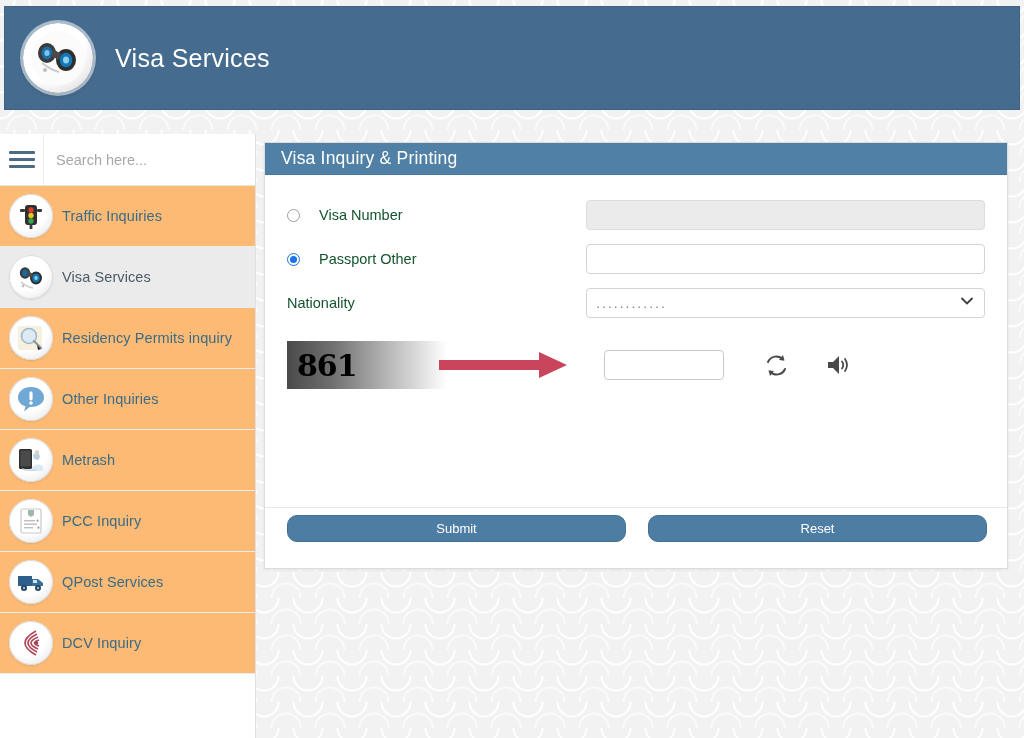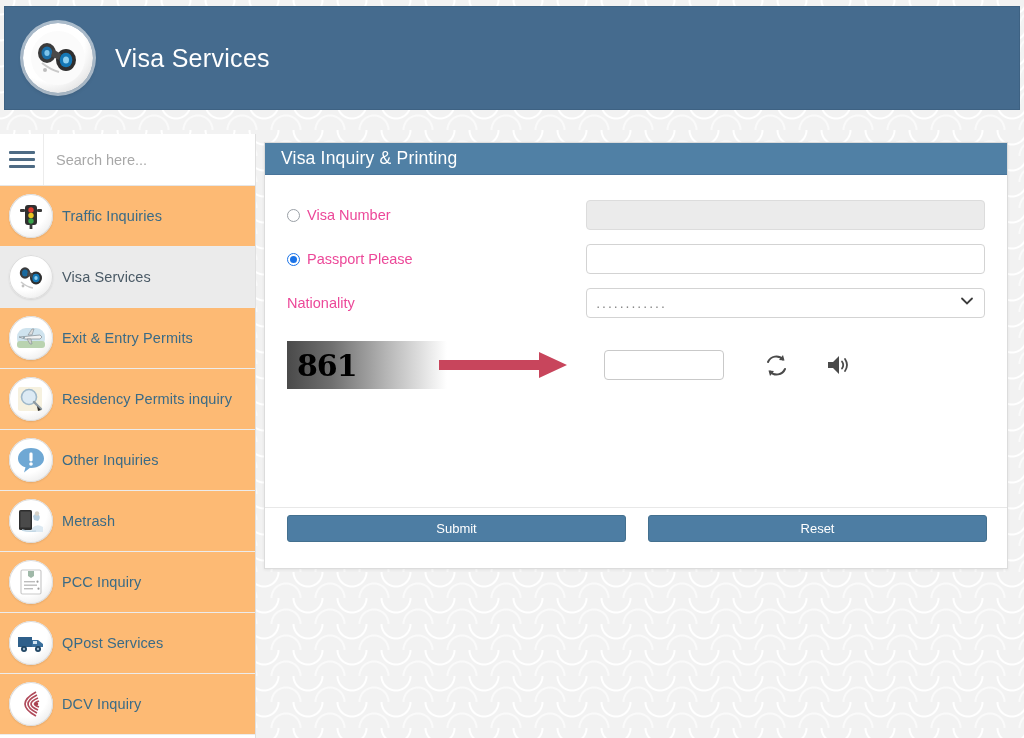--- a/index.html
+++ b/index.html
@@ -107,22 +107,22 @@
     display: flex; align-items: center; padding-left: 16px;
     border-bottom: 1px solid #49749a;
   }
   .card-header h2 {
     margin: 0; font-size: 17.5px; color: #fff; font-weight: 400; letter-spacing: .2px;
   }
   .card-body { padding: 18px 22px 0 22px; position: relative; }
 
   .form-row { display: flex; align-items: center; min-height: 44px; }
   .form-row .fr-label {
-    width: 300px; font-size: 14.5px; color: #ec4899;
-    display: flex; align-items: center; gap: 7px;
+    width: 300px; font-size: 14.5px; color: #14532d;
+    display: flex; align-items: center; gap: 19px;
   }
   .radio {
     width: 13px; height: 13px; border-radius: 50%;
     border: 1.5px solid #9aa0a6; background: #fff;
     flex: 0 0 auto; position: relative; cursor: pointer;
   }
   .radio.checked { border-color: #1a73e8; }
   .radio.checked::after {
     content: ""; position: absolute; inset: 2px;
     border-radius: 50%; background: #1a73e8;
@@ -174,21 +174,21 @@
   .divider {
     position: absolute; left: 0; right: 0; top: 332px;
     height: 1px; background: #e8e8e8;
   }
   .btn-row {
     position: absolute; left: 22px; top: 372px;
     width: 700px; display: flex; gap: 22px;
   }
   .btn {
     flex: 1; height: 27px; background: #4d7da3;
-    border: 1px solid #44708f; border-radius: 3px;
+    border: 1px solid #44708f; border-radius: 10px;
     color: #fff; font-size: 13px; cursor: pointer;
     font-family: "Liberation Sans", sans-serif;
     display: flex; align-items: center; justify-content: center;
   }
 </style>
 </head>
 <body>
 
 <div class="page-bg"></div>
 
@@ -245,33 +245,20 @@
         <ellipse cx="20" cy="16" rx="3.7" ry="4.2" fill="#1477b5"></ellipse>
         <ellipse cx="20" cy="16" rx="1.7" ry="2" fill="#8ed0f0"></ellipse>
         <path d="M12 9 L17 12 L16 16 L11 13 Z" fill="#4a4a4a"></path>
         <path d="M5 20 Q11 25 17 26" stroke="#cacaca" stroke-width="1.6" fill="none"></path>
         <circle cx="7" cy="24" r="1.4" fill="#c0c0c0"></circle>
       </svg>
     </span>
     <span class="side-label">Visa Services</span>
   </div>
 
-  <div class="side-item">
-    <span class="side-icon">
-      <svg width="32" height="28" viewBox="0 0 32 28" aria-hidden="true">
-        <rect x="2" y="4" width="28" height="20" rx="9" fill="#cfe3ee"></rect>
-        <rect x="2" y="17" width="28" height="7" rx="3" fill="#b9d3b0"></rect>
-        <path d="M4 13 L25 11 L27 13 L25 15 L10 15 Z" fill="#f2f2f2" stroke="#7f8a91" stroke-width=".7"></path>
-        <path d="M13 11 L17 5 L19 5 L17 11 Z" fill="#dcdcdc" stroke="#7f8a91" stroke-width=".6"></path>
-        <path d="M12 15 L15 20 L17 20 L16 15 Z" fill="#d0d0d0" stroke="#7f8a91" stroke-width=".6"></path>
-        <circle cx="9" cy="13.4" r="1" fill="#8aa2ad"></circle>
-      </svg>
-    </span>
-    <span class="side-label">Exit &amp; Entry Permits</span>
-  </div>
 
   <div class="side-item">
     <span class="side-icon">
       <svg width="30" height="30" viewBox="0 0 30 30" aria-hidden="true">
         <rect x="2" y="3" width="24" height="24" rx="2" fill="#f6f1df"></rect>
         <circle cx="13" cy="13" r="7.5" fill="#dceaf4" stroke="#9fb8c9" stroke-width="1.6"></circle>
         <path d="M18 18 L25 25" stroke="#8d9aa2" stroke-width="2.4" stroke-linecap="round"></path>
         <path d="M21 22 L25 26 L22 27 Z" fill="#2f2f2f"></path>
       </svg>
     </span>
@@ -363,21 +350,21 @@
         <div class="fr-label">
           <span class="radio"></span>
           <span>Visa Number</span>
         </div>
         <input class="field disabled" type="text" disabled="" value="" style="">
       </div>
 
       <div class="form-row">
         <div class="fr-label">
           <span class="radio checked"></span>
-          <span>Passport Please</span>
+          <span>Passport Other</span>
         </div>
         <input class="field" type="text" value="" style="">
       </div>
 
       <div class="form-row">
         <div class="fr-label">Nationality</div>
         <div class="select-wrap">
           <input class="field" type="text" readonly="" value="............" style="">
           <span class="chev">
             <svg width="16" height="16" viewBox="0 0 16 16" aria-hidden="true">

